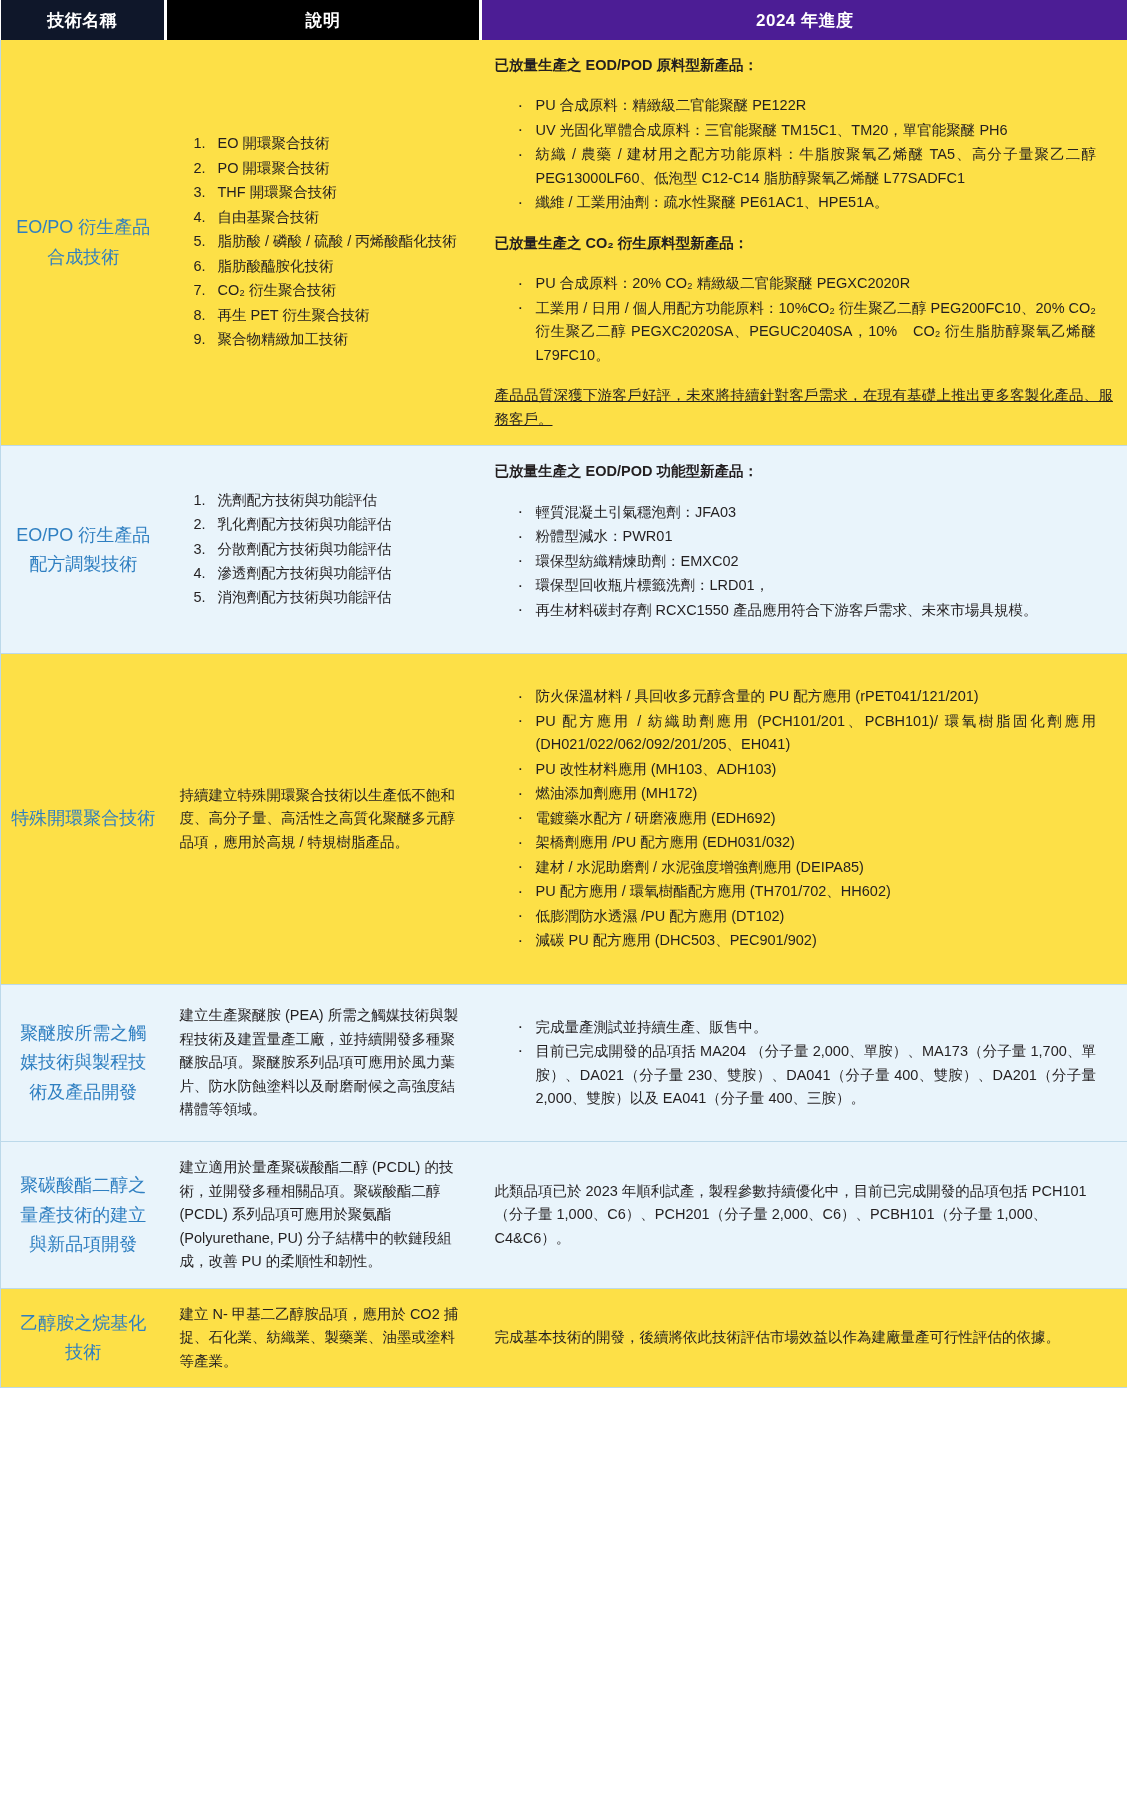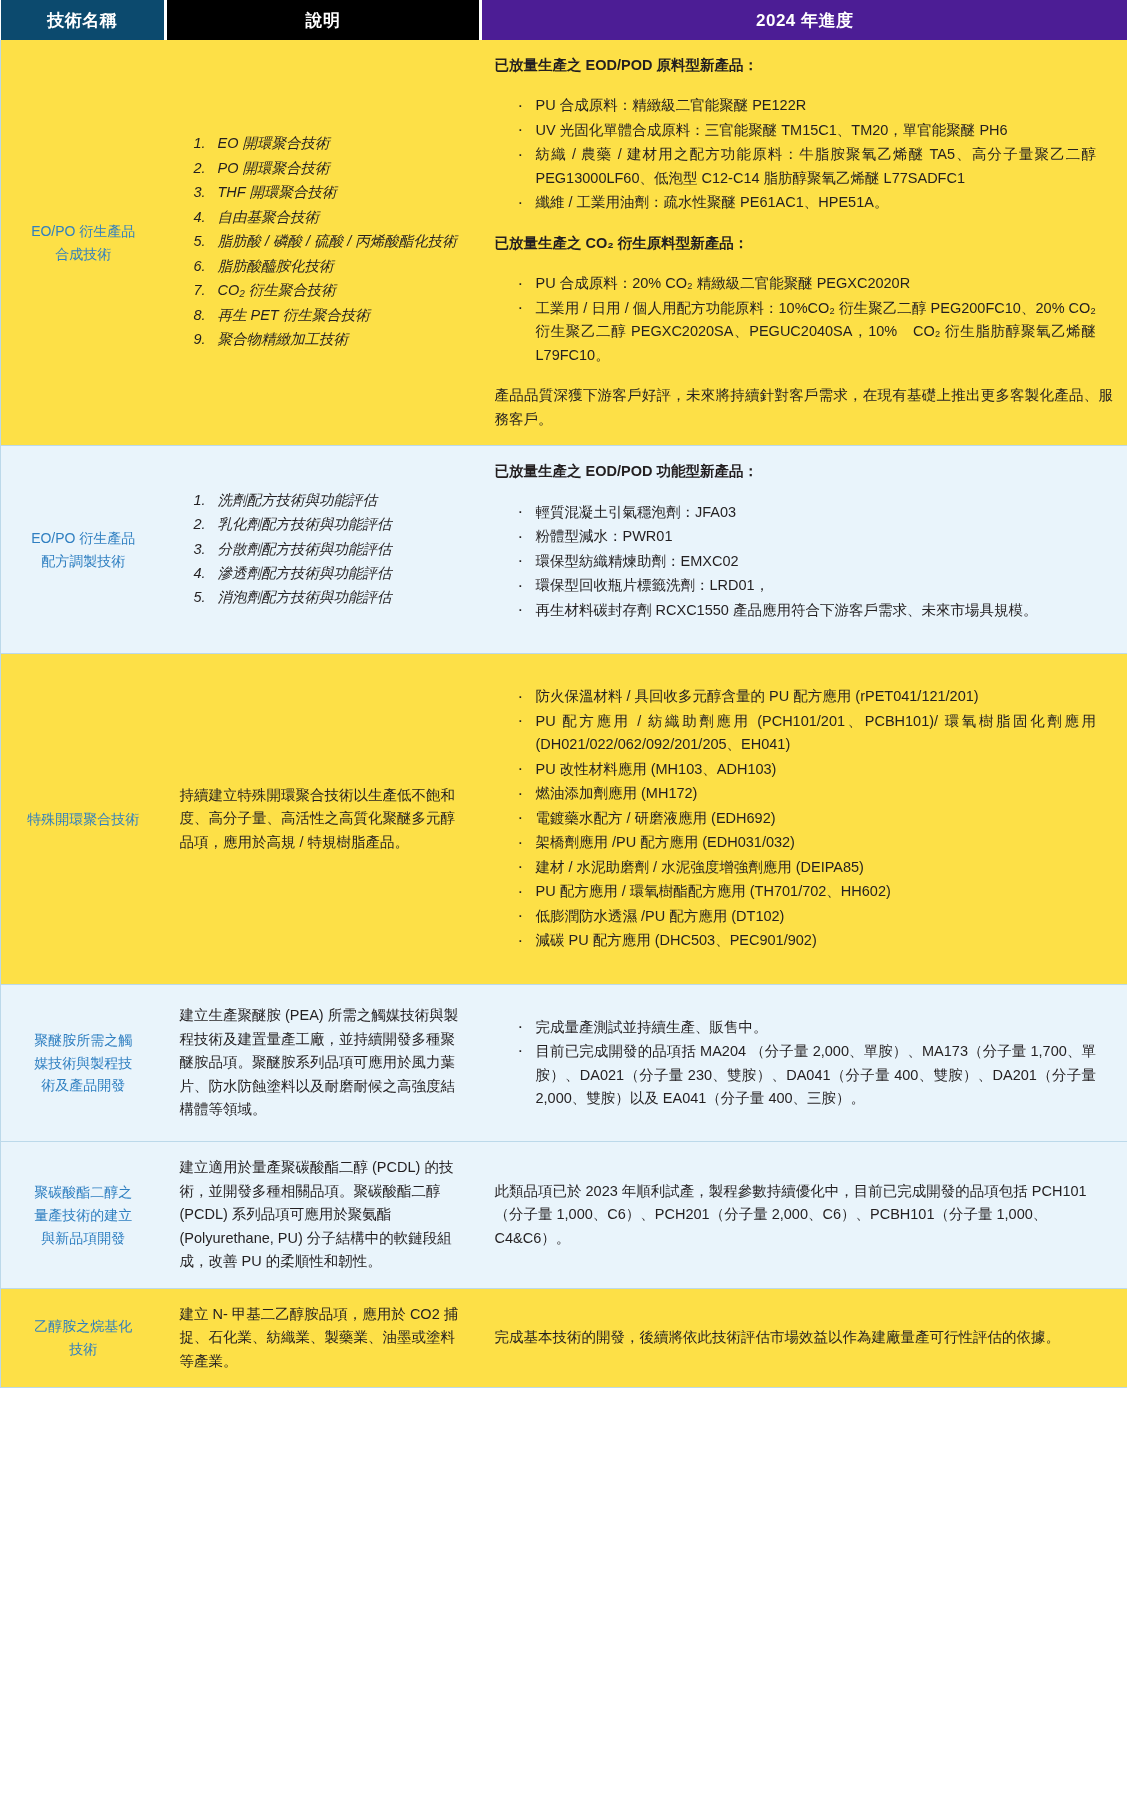--- a/index.html
+++ b/index.html
@@ -22,40 +22,40 @@
   thead th {
     color: #ffffff;
     font-size: 17px;
     font-weight: bold;
     text-align: center;
     vertical-align: middle;
     height: 40px;
     padding: 0 6px;
     letter-spacing: .5px;
   }
-  th.col-name   { width: 165px; background: #0c4a6e; }
+  th.col-name   { width: 165px; background: #0f172a; }
   th.col-desc   { width: 315px; background: #000000; }
   th.col-prog   { width: 647px; background: #4c1d95; }
   thead tr th + th { border-left: 3px solid #ffffff; }
 
   
   tbody td {
     vertical-align: middle;
     padding: 14px 14px;
     font-size: 14.5px;
     line-height: 1.62;
     border-bottom: 1px solid #bcd9ea;
   }
   tbody tr.zebra td { background: #e9f4fb; }
   tbody tr.plain td { background: #fde047; }
 
   td.cell-name {
     color: #2f7fc1;
     text-align: center;
-    font-size: 14px;
+    font-size: 18px;
     line-height: 1.62;
     padding-left: 8px;
     padding-right: 8px;
     border-left: 1px solid #bcd9ea;
   }
   td.cell-desc {
     text-align: left;
     vertical-align: middle;
   }
   td.cell-prog {
@@ -66,21 +66,20 @@
 
   
   ol.num-list {
     margin: 0;
     padding: 0 0 0 30px;
     list-style: decimal;
   }
   ol.num-list > li {
     margin: 0 0 1px 0;
     padding-left: 8px;
-    font-style: italic;
   }
   ul.dot-list {
     margin: 17px;
     padding: 0;
     list-style: none;
   }
   ul.dot-list > li {
     position: relative;
     padding-left: 24px;
     margin-bottom: 1px;
@@ -99,20 +98,21 @@
     font-weight: bold;
     margin: 0 0 3px 0;
   }
   .blk { margin: 0; }
   .blk + .blk { margin-top: 4px; }
   .gap-top { margin-top: 18px; }
   p.para {
     margin: 0;
     text-align: justify;
     text-justify: inter-ideograph;
+    text-decoration: underline;
   }
   .just { text-align: justify; text-justify: inter-ideograph; }
 </style>
 </head>
 <body>
 
 <table id="tech-table">
   <colgroup>
     <col style="width:165px">
     <col style="width:315px">

